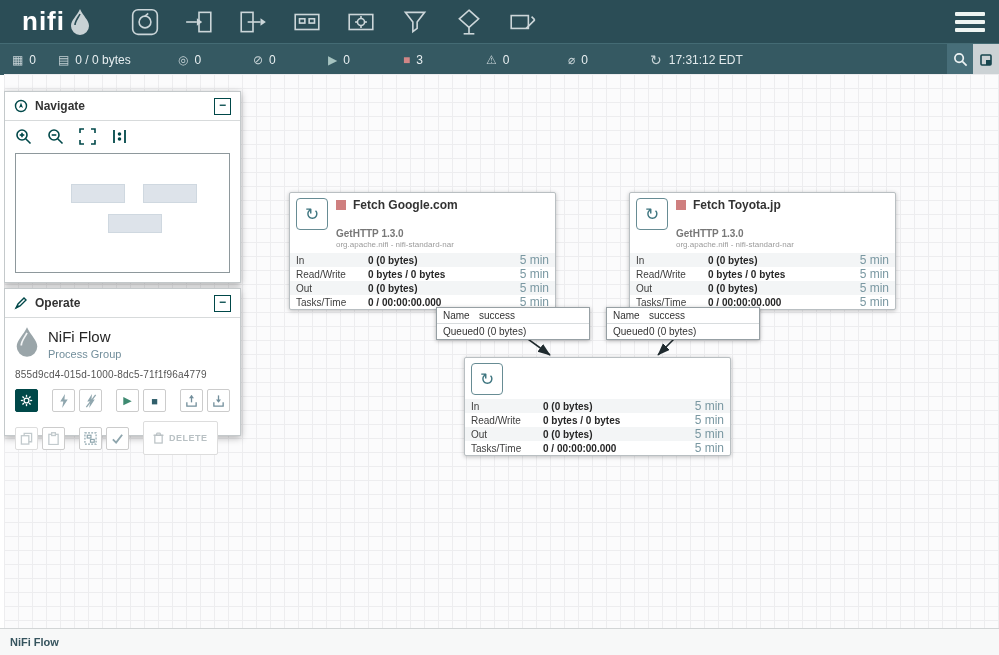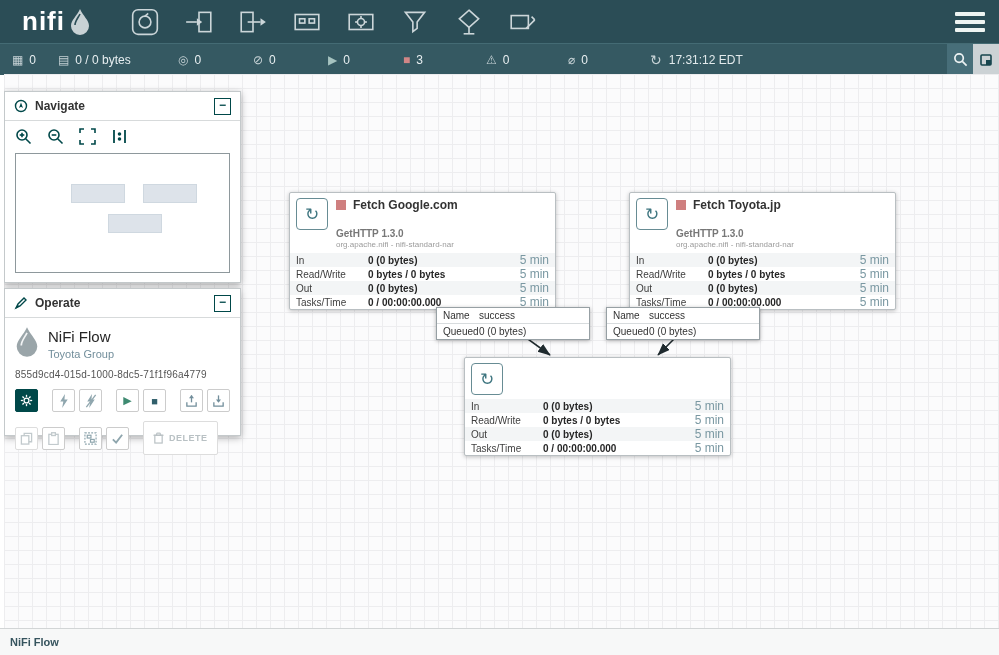--- a/index.html
+++ b/index.html
@@ -320,21 +320,21 @@
       <div class="op-body">
         <div class="op-flow">
           <span>
             <svg width="24" height="32" viewBox="0 0 20 28">
                 <path d="M10 1 C7 8 1 12 1 18 a9 9 0 0 0 18 0 C19 12 13 8 10 1 Z" fill="#9aa5a9"></path>
                 <path d="M10 6 C8 10 5 13 5 17" stroke="#f2f4f5" stroke-width="1.5" fill="none"></path>
               </svg>
           </span>
           <div>
             <div class="op-name">NiFi Flow</div>
-            <div class="op-type">Toyota Group</div>
+            <div class="op-type">Process Group</div>
           </div>
         </div>
         <div class="op-id">855d9cd4-015d-1000-8dc5-71f1f96a4779</div>
 
         <div class="btn-row">
           <button class="op-btn dark">
             <svg width="13" height="13" viewBox="0 0 16 16" stroke="#fff" stroke-width="1.6" fill="none">
                 <circle cx="8" cy="8" r="3"></circle>
                 <line x1="8" y1="1" x2="8" y2="3.6"></line>
                 <line x1="8" y1="12.4" x2="8" y2="15"></line>

